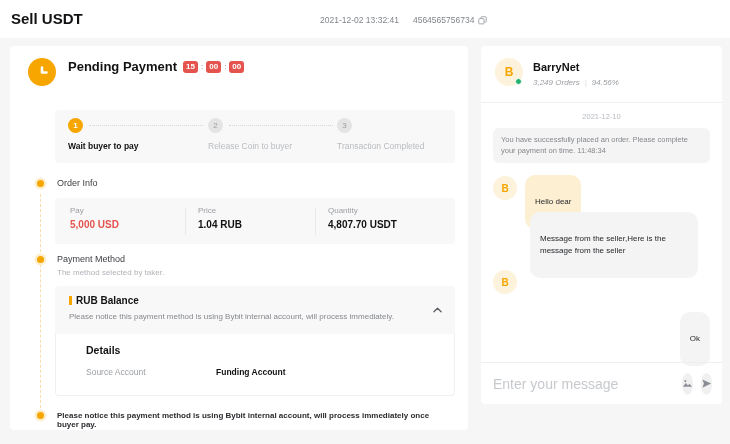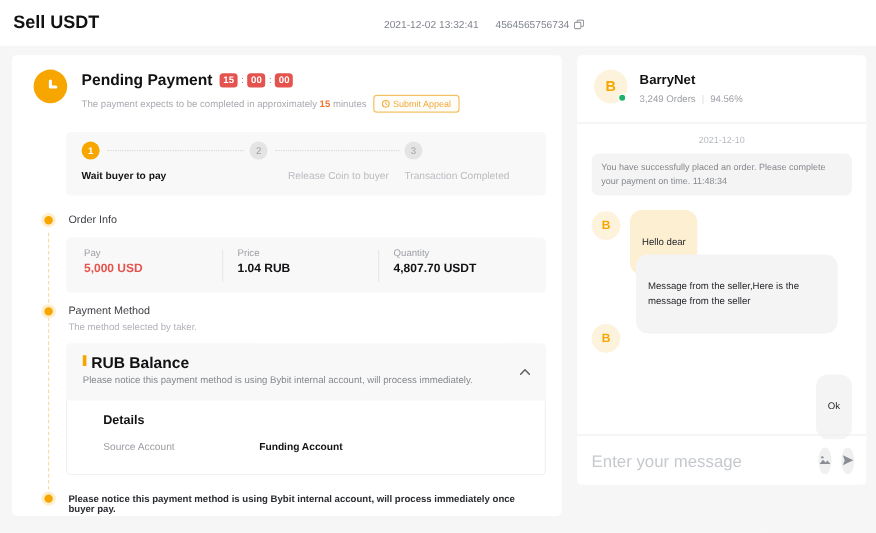--- a/index.html
+++ b/index.html
@@ -44,36 +44,36 @@
   .order-box { position:absolute; left:45px; top:152px; width:400px; height:46px; background:#f8f8f8; border-radius:4px; }
   .ofield { position:absolute; top:8px; }
   .ofield .flabel { font-size:8px; color:#9b9ea3; margin-bottom:4px; }
   .ofield .fvalue { font-size:10px; font-weight:bold; color:#121214; }
   .ofield .fvalue.red { color:#e5534e; }
   .odiv { position:absolute; top:10px; width:1px; height:27px; background:#e8e8e8; }
 
   .pay-card { position:absolute; left:45px; top:240px; width:400px; }
   .pay-head { position:relative; background:#f8f8f8; height:48px; border-radius:4px 4px 0 0; }
   .pay-bar { position:absolute; left:14px; top:10px; width:2.5px; height:9px; background:#f7a600; }
-  .pay-name { position:absolute; left:21px; top:9px; font-size:13px; font-weight:bold; color:#121214; }
+  .pay-name { position:absolute; left:21px; top:9px; font-size:10px; font-weight:bold; color:#121214; }
   .pay-note { position:absolute; left:14px; top:26px; font-size:8px; color:#85888d; }
   .collapse-btn { position:absolute; right:12px; top:18px; width:12px; height:12px; cursor:pointer; display:flex; align-items:center; justify-content:center; }
   .pay-body { position:relative; background:#ffffff; height:62px; border:1px solid #f0f0f0; border-top:none; border-radius:0 0 4px 4px; }
   .details-title { position:absolute; left:30px; top:10px; font-size:10.5px; font-weight:bold; color:#121214; }
   .src-label { position:absolute; left:30px; top:33px; font-size:8.5px; color:#9b9ea3; }
   .src-value { position:absolute; left:160px; top:33px; font-size:8.5px; font-weight:bold; color:#121214; }
 
   .bottom-note { position:absolute; left:47px; top:365px; width:390px; font-size:8px; font-weight:bold; color:#2a2c30; }
 
   
   .chat-panel { position:absolute; left:481px; top:46px; width:241px; height:358px; background:#ffffff; border-radius:4px; }
   .chat-avatar { position:absolute; left:14px; top:12px; width:28px; height:28px; border-radius:50%; background:#fdf3dc; display:flex; align-items:center; justify-content:center; font-size:12px; font-weight:bold; color:#f7a600; }
   .online-dot { position:absolute; left:34px; top:32px; width:7px; height:7px; border-radius:50%; background:#20b26c; border:1.5px solid #ffffff; }
   .chat-name { position:absolute; left:52px; top:15px; font-size:11px; font-weight:bold; color:#121214; }
-  .chat-stats { position:absolute; left:52px; top:32px; font-size:8px; color:#9b9ea3; display:flex; gap:5px; align-items:flex-start; }
+  .chat-stats { position:absolute; left:52px; top:32px; font-size:8px; color:#9b9ea3; display:flex; gap:5px; align-items:flex-start;font-style:italic; }
   .chat-stats .sep { color:#dddddd; }
   .chat-divider { position:absolute; left:0; top:56px; width:100%; height:1px; background:#efefef; }
   .chat-date { position:absolute; left:0; top:66px; width:100%; text-align:center; font-size:7.5px; color:#b7bac0; }
   .sys-msg { position:absolute; left:12px; top:82px; width:217px; background:#f4f4f4; border-radius:6px; padding:6px 8px; font-size:7.5px; line-height:1.5; color:#85888d; }
   .msg-avatar { position:absolute; width:24px; height:24px; border-radius:50%; background:#fdf3dc; display:flex; align-items:center; justify-content:center; font-size:10px; font-weight:bold; color:#f7a600; }
   .bubble { position:absolute; font-size:8px; line-height:1.5; color:#26282c; padding:21px 10px; border-radius:10px; }
   .bubble.cream { background:#fcefd2; }
   .bubble.gray { background:#f4f4f4; }
   .chat-input-bar { position:absolute; left:0; bottom:0; width:100%; height:42px; border-top:1px solid #efefef; display:flex; align-items:center; padding:0 12px; gap:8px; }
   .chat-input { flex:1; border:none; outline:none; font-size:14px; color:#26282c; font-family:Liberation Sans, sans-serif; background:transparent; }
@@ -109,43 +109,29 @@
     <span class="status-title">Pending Payment</span>
     <span class="countdown">
       <span class="cd-badge">15</span>
       <span class="cd-colon">:</span>
       <span class="cd-badge">00</span>
       <span class="cd-colon">:</span>
       <span class="cd-badge">00</span>
     </span>
   </div>
 
-  <div class="status-sub-row">
-    <span class="status-sub">
-      <span>The payment expects to be completed in approximately</span>
-      <span class="min">15</span>
-      <span>minutes</span>
-    </span>
-    <span class="appeal-btn">
-      <svg width="7" height="7" viewBox="0 0 10 10">
-        <circle cx="5" cy="5" r="4" fill="none" stroke="#f0a93c" stroke-width="1.2"></circle>
-        <path d="M5 3v2.3l1.6.9" fill="none" stroke="#f0a93c" stroke-width="1.1" stroke-linecap="round"></path>
-      </svg>
-      <span>Submit Appeal</span>
-    </span>
-  </div>
 
   <div class="stepper">
     <div class="step-line" style="left:34px; width:114px;"></div>
     <div class="step-line" style="left:174px; width:104px;"></div>
     <div class="step-circle active" style="left:13px;">1</div>
     <div class="step-circle inactive" style="left:153px;">2</div>
     <div class="step-circle inactive" style="left:282px;">3</div>
     <div class="step-label active" style="left:13px;">Wait buyer to pay</div>
-    <div class="step-label inactive" style="left:153px;margin-left:32px;">Release Coin to buyer</div>
+    <div class="step-label inactive" style="left:153px;">Release Coin to buyer</div>
     <div class="step-label inactive" style="left:282px;">Transaction Completed</div>
   </div>
 
   <div class="section-rail"></div>
 
   <div class="bullet" style="left:27px; top:134px;"></div>
   <div class="section-title" style="left:47px; top:132px;">Order Info</div>
   <div class="order-box">
     <div class="ofield" style="left:15px;">
       <div class="flabel">Pay</div>

